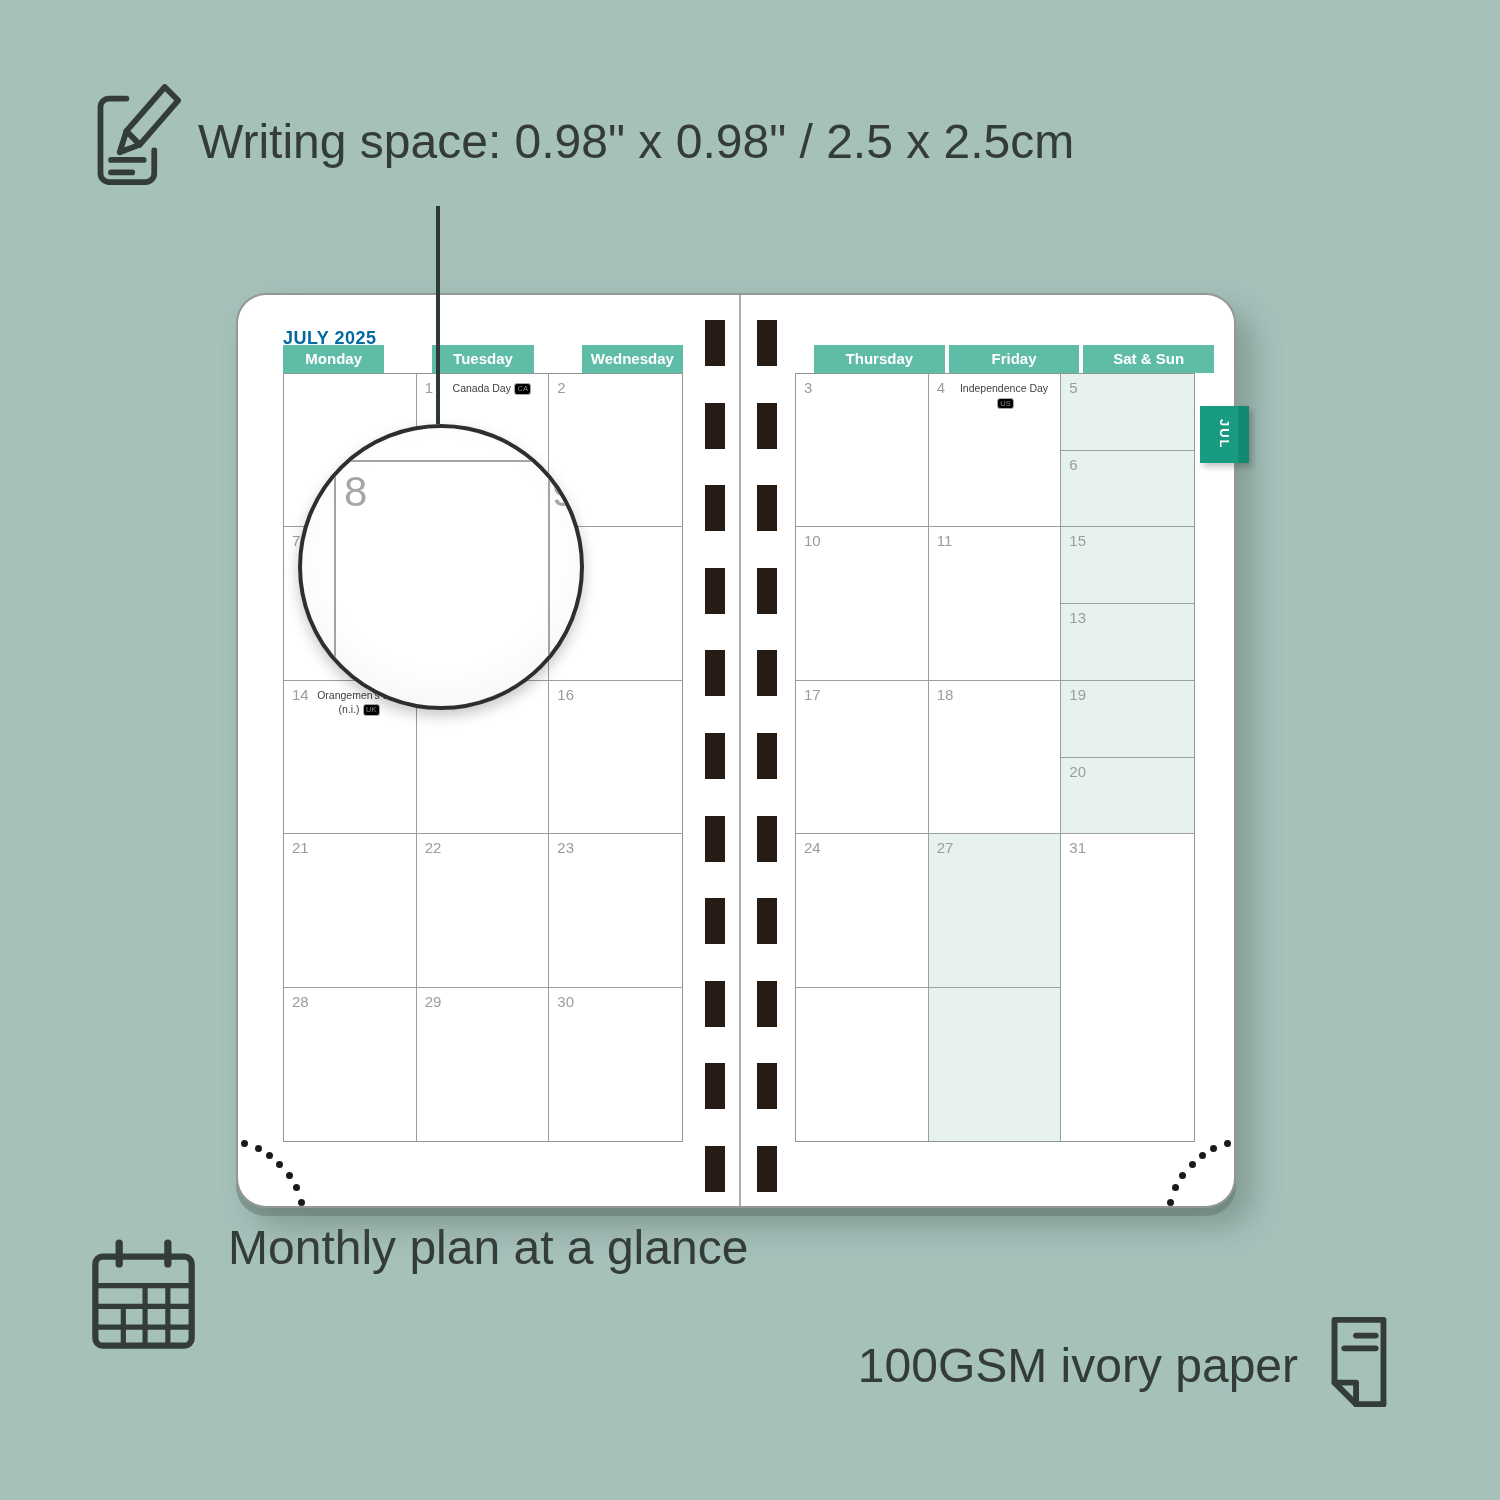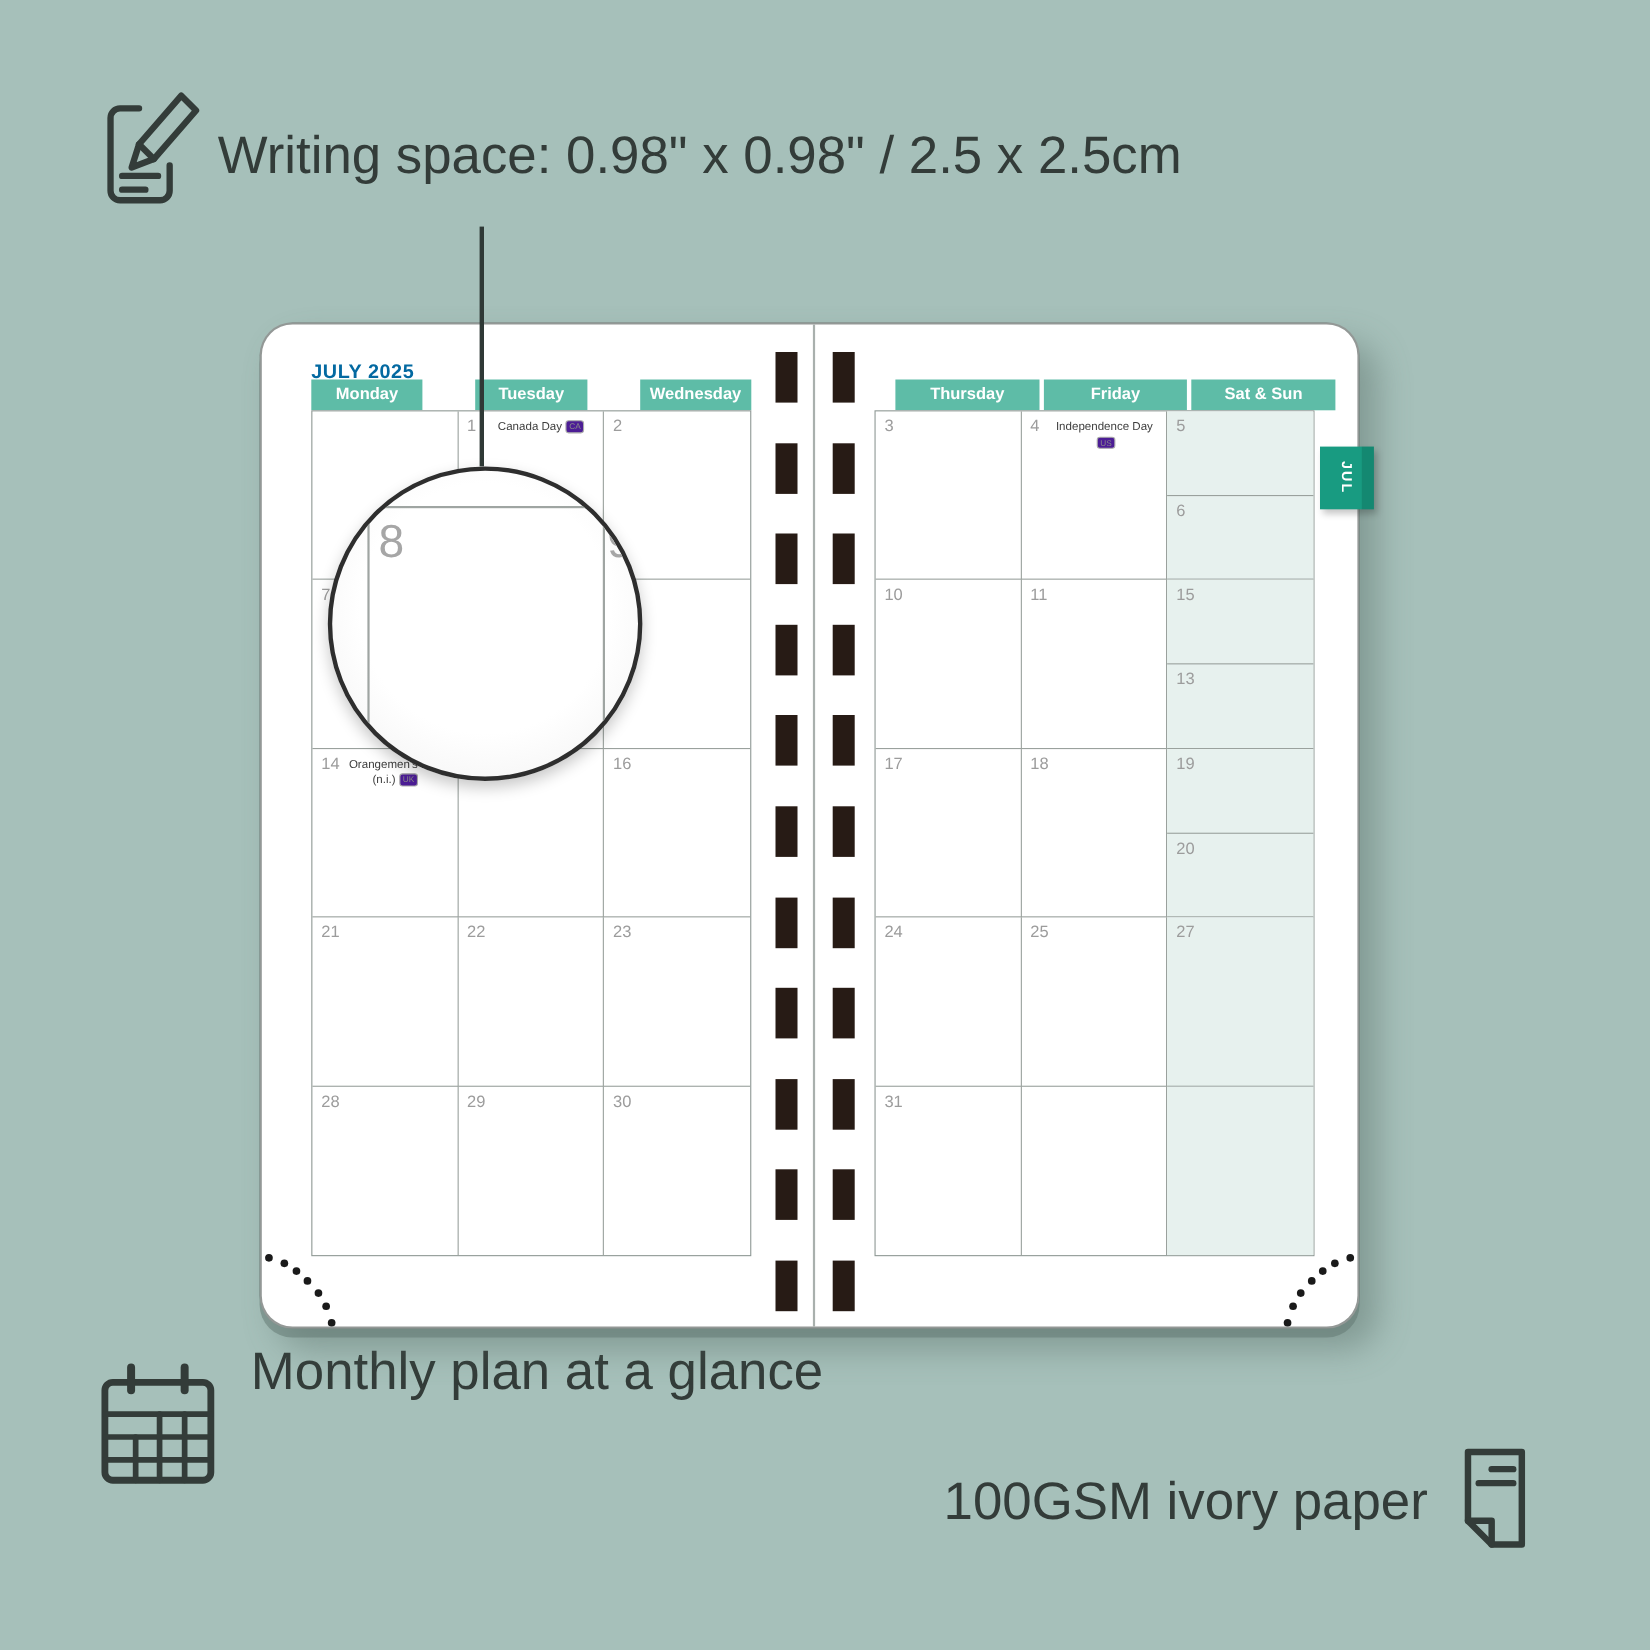--- a/index.html
+++ b/index.html
@@ -50,21 +50,21 @@
   .grid.left{left:45px;}
   .grid.right{left:557px;}
   .cell{position:relative;border-right:1px solid var(--grid_line,#9AA19D);
     border-bottom:1px solid var(--grid_line,#9AA19D);box-sizing:border-box;}
   .cell:nth-child(3n){border-right:none;}
   .cell:nth-last-child(-n+3){border-bottom:none;}
   .num{position:absolute;top:5px;left:8px;font-size:15px;color:var(--day_number,#9C9C9C);}
   .hol{margin:7px 3px 0 22px;text-align:center;font-size:10.5px;color:#3E3E3E;line-height:1.4;}
   .badge{display:inline-block;border:1px solid #ABABAB;border-radius:3px;
     font-size:7.5px;padding:0 2.5px;color:#8A8A8A;margin-left:3px;
-    vertical-align:1px;background:#4c1d95;line-height:1.3;}
+    vertical-align:1px;background:#000000;line-height:1.3;}
   .weekend{background:var(--weekend_bg,#E7F1EE);display:flex;flex-direction:column;padding:0;}
   .wsub{flex:1;position:relative;}
   .wsub + .wsub{border-top:1px solid var(--grid_line,#9AA19D);}
 
   
   .seam{position:absolute;left:501px;top:0;width:2px;height:100%;background:#A9B0AD;}
   .hole{position:absolute;width:20px;height:46px;background:var(--binding_hole,#271B15);}
 
   
   .tab{position:absolute;left:962px;top:111px;width:49px;height:57px;
@@ -215,23 +215,20 @@
         <div class="cell weekend">
           <div class="wsub">
             <span class="num">19</span>
           </div>
           <div class="wsub">
             <span class="num">20</span>
           </div>
         </div>
         <div class="cell">
           <span class="num">24</span>
-        </div>
-        <div class="cell">
-          <span class="num">25</span>
         </div>
         <div class="cell weekend">
           <div class="wsub">
             <span class="num">27</span>
           </div>
         </div>
         <div class="cell">
           <span class="num">31</span>
         </div>
         <div class="cell"></div>

